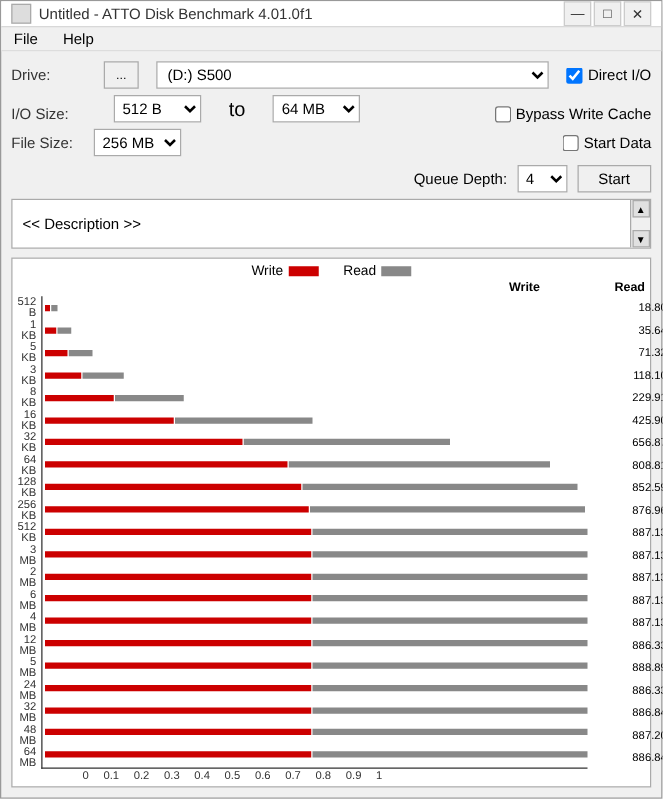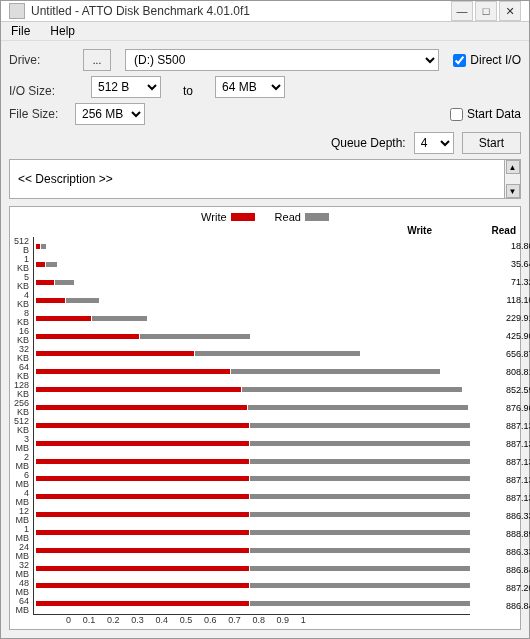--- a/index.html
+++ b/index.html
@@ -97,21 +97,21 @@
       font-size: 12px;
       padding: 0 4px;
     }
     .io-select {
       height: 22px;
       border: 1px solid #aaa;
       background: #fff;
       font-size: 12px;
       padding: 0 2px;
     }
-    .io-label { font-size: 12px; }
+    .io-label { font-size: 16px; }
     .start-btn {
       background: #f0f0f0;
       border: 1px solid #aaa;
       padding: 3px 16px;
       font-size: 12px;
       cursor: pointer;
     }
     .description-box {
       border: 1px solid #aaa;
       background: #fff;
@@ -286,20 +286,24 @@
 
     <div style="display:flex; align-items:flex-end; gap:22px;">
       <span class="form-label">I/O Size:</span>
       <select class="io-select" style="width:70px;">
         <option>512 B</option>
       </select>
       <span class="io-label">to</span>
       <select class="io-select" style="width:70px;">
         <option>64 MB</option>
       </select>
+      <div style="margin-left:auto; display:flex; align-items:center; gap:4px; white-space:nowrap;">
+        <input type="checkbox" style="">
+        <span>Bypass Write Cache</span>
+      </div>
     </div>
 
     <div style="display:flex; align-items:center; gap:6px;">
       <span class="form-label">File Size:</span>
       <select class="io-select" style="width:70px;">
         <option>256 MB</option>
       </select>
       <div style="margin-left:auto; display:flex; align-items:center; gap:4px; white-space:nowrap;">
         <input type="checkbox" style="">
         <span>Start Data</span>
@@ -345,34 +349,34 @@
           <span class="data-col-read">Read</span>
         </div>
       </div>
 
       <div class="chart-main">
 
         <div class="chart-labels" id="chart-row-labels">
             <div class="chart-label">512 B</div>
             <div class="chart-label">1 KB</div>
             <div class="chart-label">5 KB</div>
-            <div class="chart-label">4 KB</div>
+            <div class="chart-label">3 KB</div>
             <div class="chart-label">8 KB</div>
             <div class="chart-label">16 KB</div>
             <div class="chart-label">32 KB</div>
             <div class="chart-label">64 KB</div>
             <div class="chart-label">128 KB</div>
             <div class="chart-label">256 KB</div>
             <div class="chart-label">512 KB</div>
             <div class="chart-label">3 MB</div>
             <div class="chart-label">2 MB</div>
             <div class="chart-label">6 MB</div>
             <div class="chart-label">4 MB</div>
             <div class="chart-label">12 MB</div>
-            <div class="chart-label">1 MB</div>
+            <div class="chart-label">5 MB</div>
             <div class="chart-label">24 MB</div>
             <div class="chart-label">32 MB</div>
             <div class="chart-label">48 MB</div>
             <div class="chart-label">64 MB</div>
           </div>
 
         <div class="chart-bars" id="chart-bars">
             <div class="bar-row">
               <span class="bar-write" style="width: 4.4px;"></span>
               <span class="bar-read" style="width: 4.4px;"></span>

